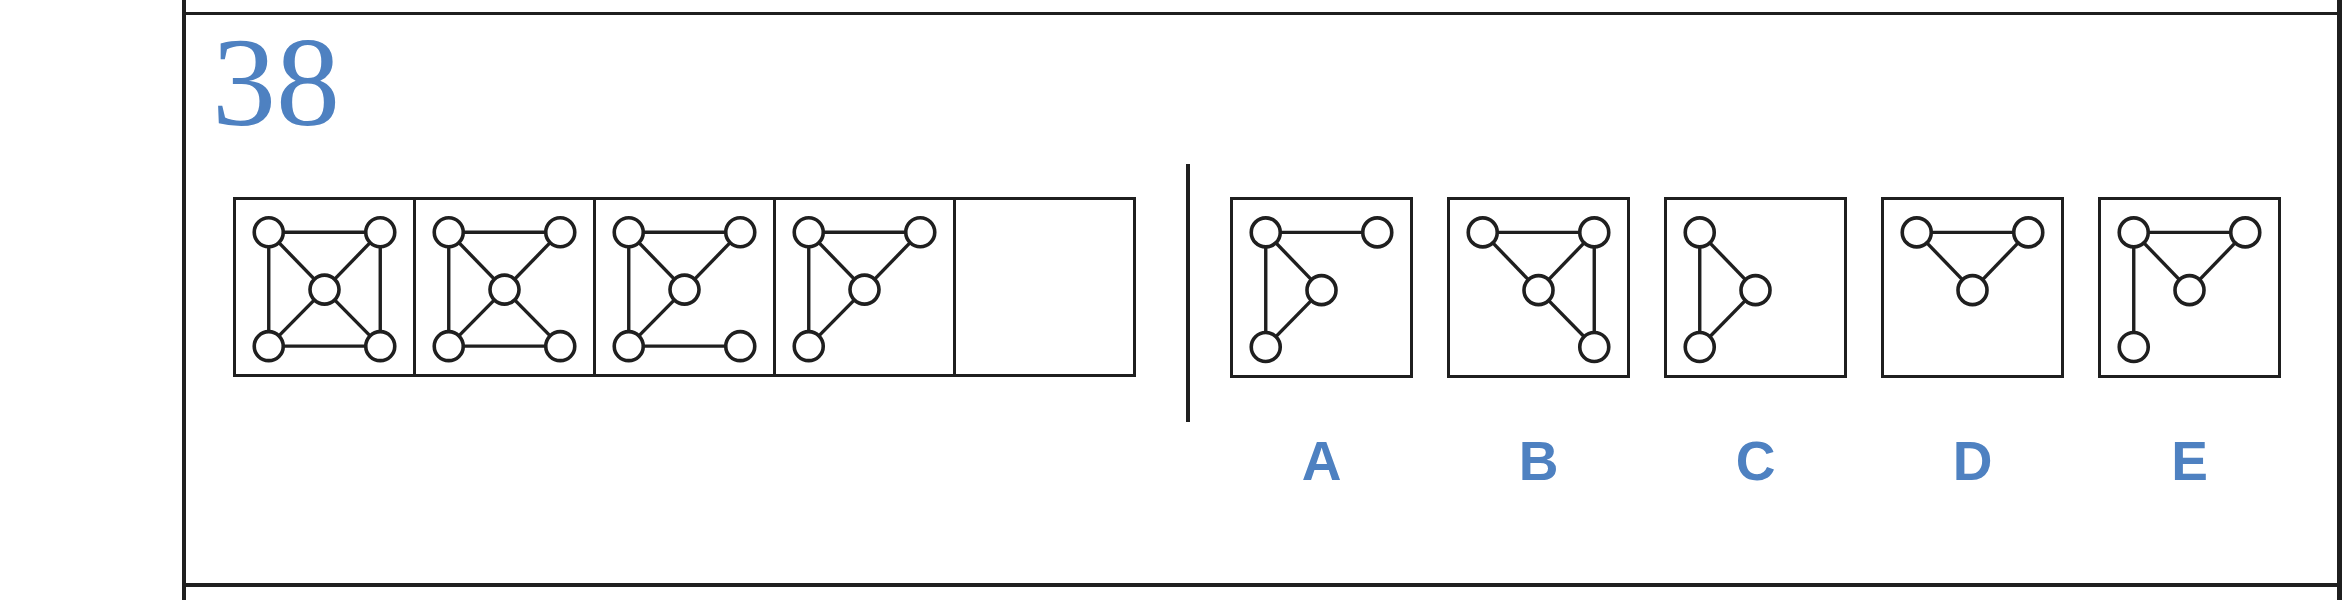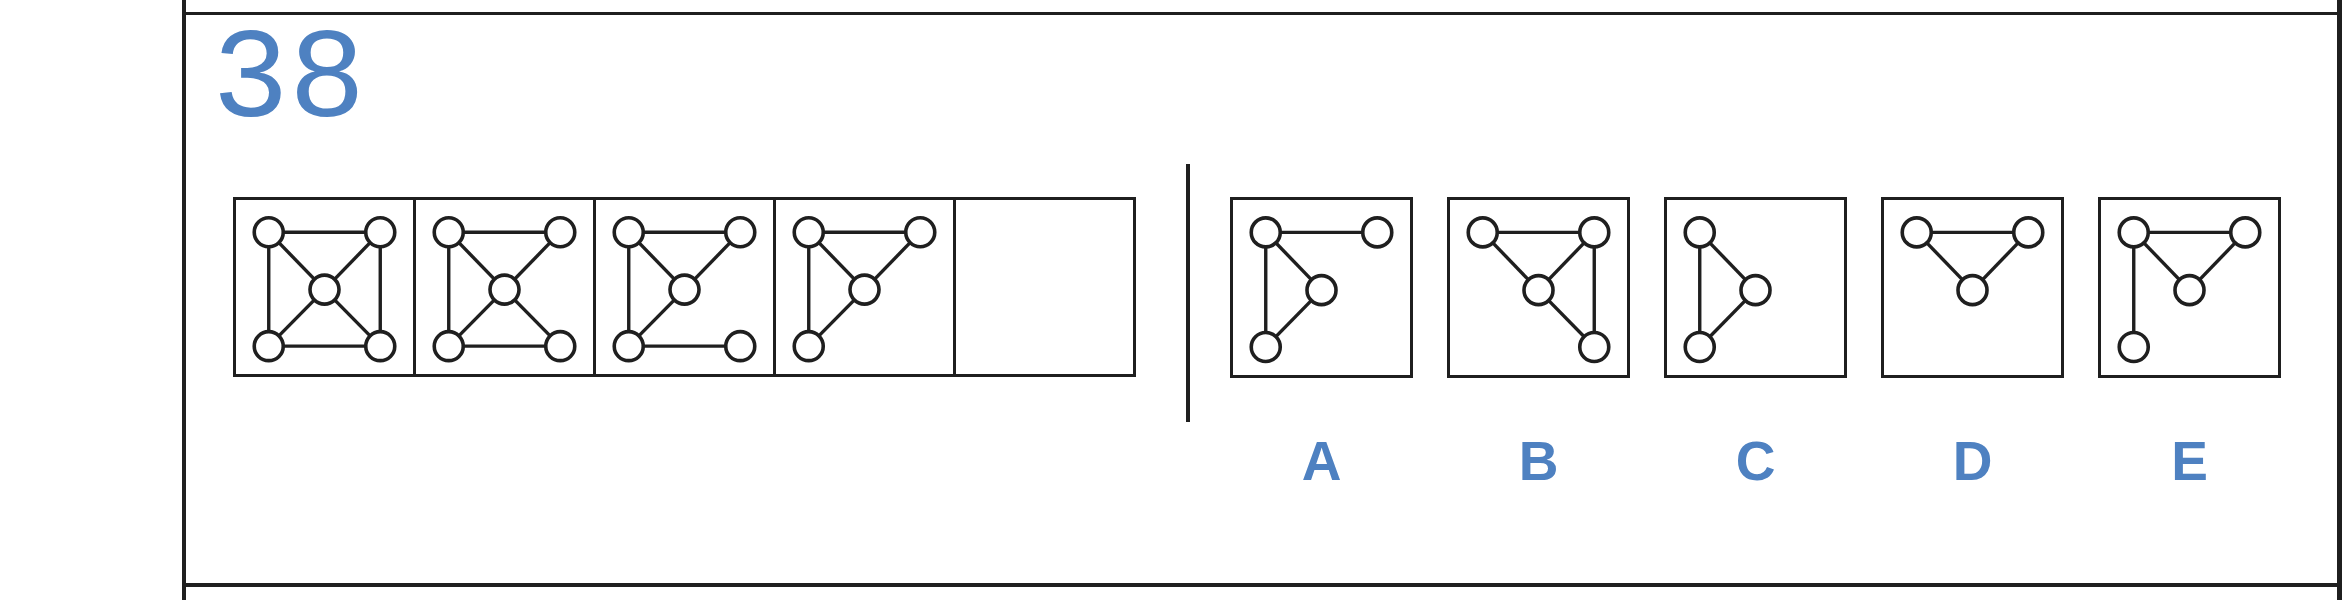--- a/index.html
+++ b/index.html
@@ -3,21 +3,21 @@
 <meta charset="utf-8">
 <style>
   html,body{margin:0;padding:0;background:#ffffff;}
   #stage{position:relative;width:2349px;height:600px;background:#ffffff;overflow:hidden;
          font-family:"Liberation Sans",sans-serif;}
   .frame-line{position:absolute;background:var(--line,#1f1f1f);}
   #frame-left  {left:182px;top:0;width:4px;height:600px;}
   #frame-right {left:2337px;top:0;width:5px;height:600px;}
   #frame-top   {left:182px;top:12px;width:2160px;height:3px;}
   #frame-bottom{left:182px;top:583px;width:2160px;height:4px;}
-  #qnum{position:absolute;left:212px;top:18px;font-family:Liberation Mono, monospace;
+  #qnum{position:absolute;left:212px;top:18px;font-family:Liberation Serif, serif;
         font-size:128px;line-height:1.0;color:var(--accent,#4e81c1);}
   .panel{position:absolute;top:197px;width:183px;height:180px;border:3px solid var(--line,#1f1f1f);
          box-sizing:border-box;background:#ffffff;}
   .panel svg{position:absolute;left:0;top:0;display:block;}
   .seq{left:calc(233px + var(--i) * 180px);}
   .opt{left:calc(1230px + var(--i) * 217px);height:181px;}
   #divider{position:absolute;left:1186px;top:164px;width:4px;height:258px;background:var(--line,#1f1f1f);}
   .opt-label{position:absolute;top:429px;width:183px;left:calc(1230px + var(--i) * 217px);
              text-align:center;font-weight:bold;font-size:55px;color:var(--accent,#4e81c1);
              font-family:"Liberation Sans",sans-serif;user-select:none;cursor:pointer;}

